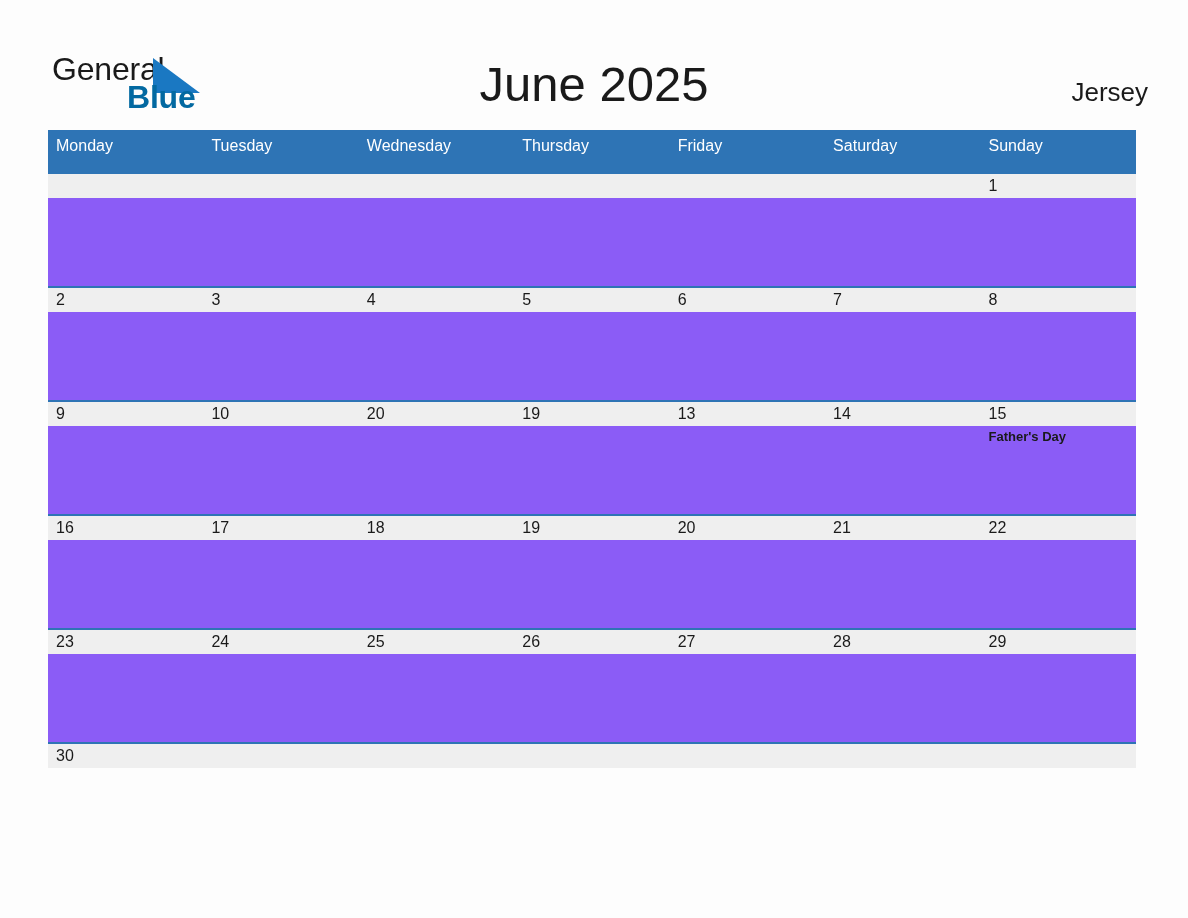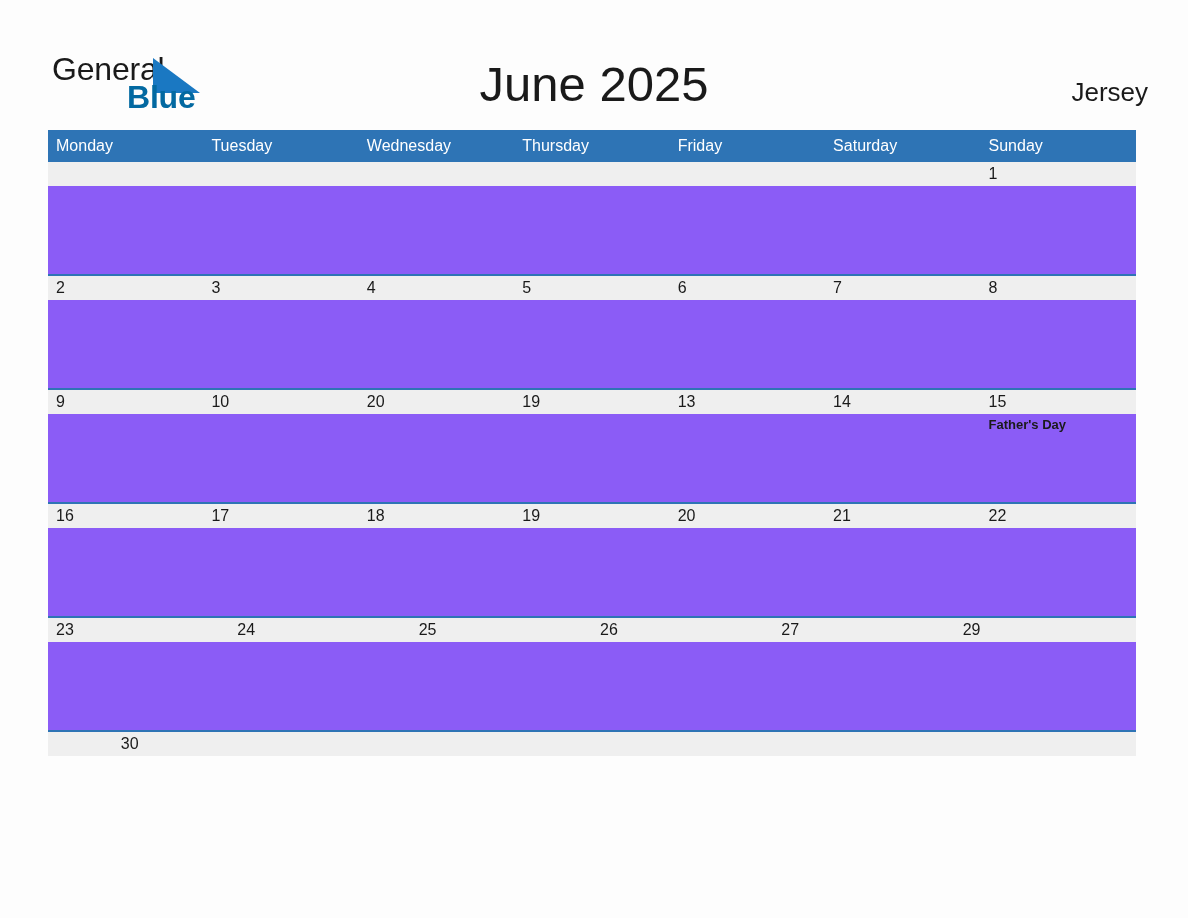--- a/index.html
+++ b/index.html
@@ -96,21 +96,21 @@
   .calendar {
     position: absolute;
     left: 48px;
     top: 130px;
     width: 1088px;
   }
 
   .dow-row {
     display: flex;
     width: 1088px;
-    height: 32px;
+    height: 44px;
     background: #2e74b5;
   }
   .dow-cell {
     flex: 1 1 0;
     min-width: 0;
     color: #ffffff;
     font-size: 16px;
     line-height: 32px;
     padding-left: 8px;
     white-space: nowrap;
@@ -120,21 +120,20 @@
   .week-row {
     display: flex;
     width: 1088px;
     border-top: 2px solid #2e74b5;
   }
   .week-row.first {
     border-top: none;
   }
   .week-row.last .day-cell {
     height: 34px;
-    text-align: center;
   }
 
   .day-cell {
     flex: 1 1 0;
     min-width: 0;
     height: 112px;
     position: relative;
     overflow: hidden;
   }
   .day-number {
@@ -339,20 +338,24 @@
         </div>
       <div class="day-cell">
           <div class="day-number">26</div>
           <div class="day-body"></div>
         </div>
       <div class="day-cell">
           <div class="day-number">27</div>
           <div class="day-body"></div>
         </div>
       <div class="day-cell">
+          <div class="day-number">28</div>
+          <div class="day-body"></div>
+        </div>
+      <div class="day-cell">
           <div class="day-number">29</div>
           <div class="day-body"></div>
         </div>
     </div>
 
     <div class="week-row last">
       <div class="day-cell">
           <div class="day-number">30</div>
         </div>
       <div class="day-cell empty">

